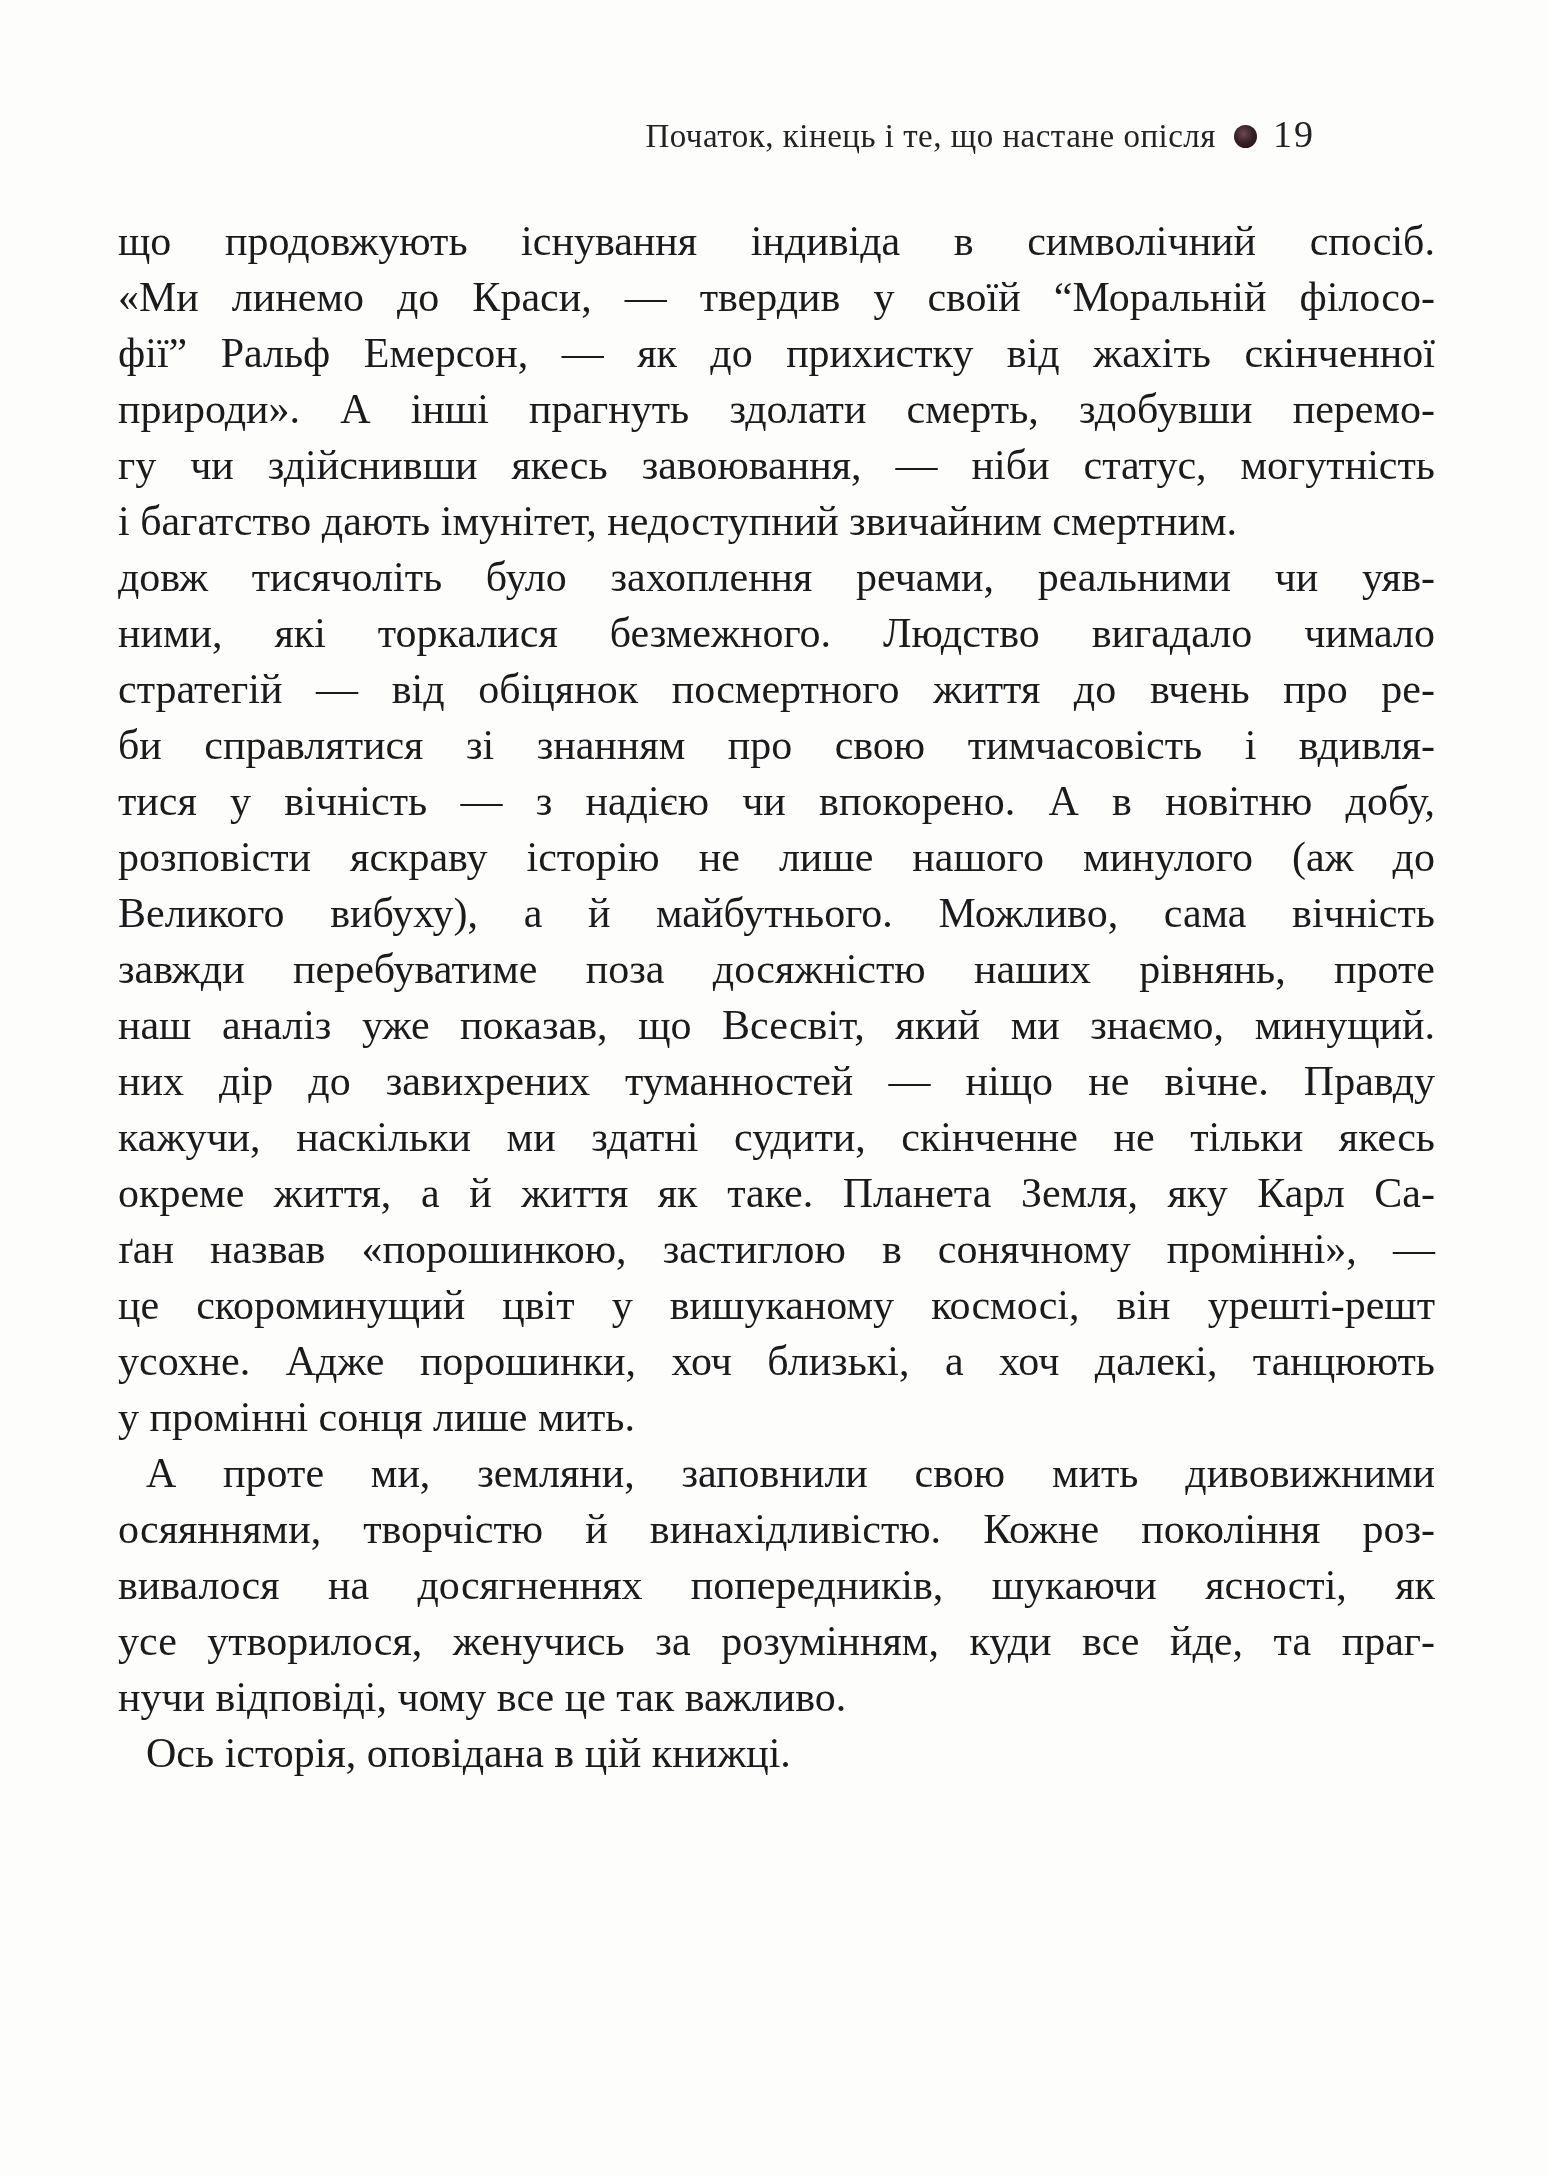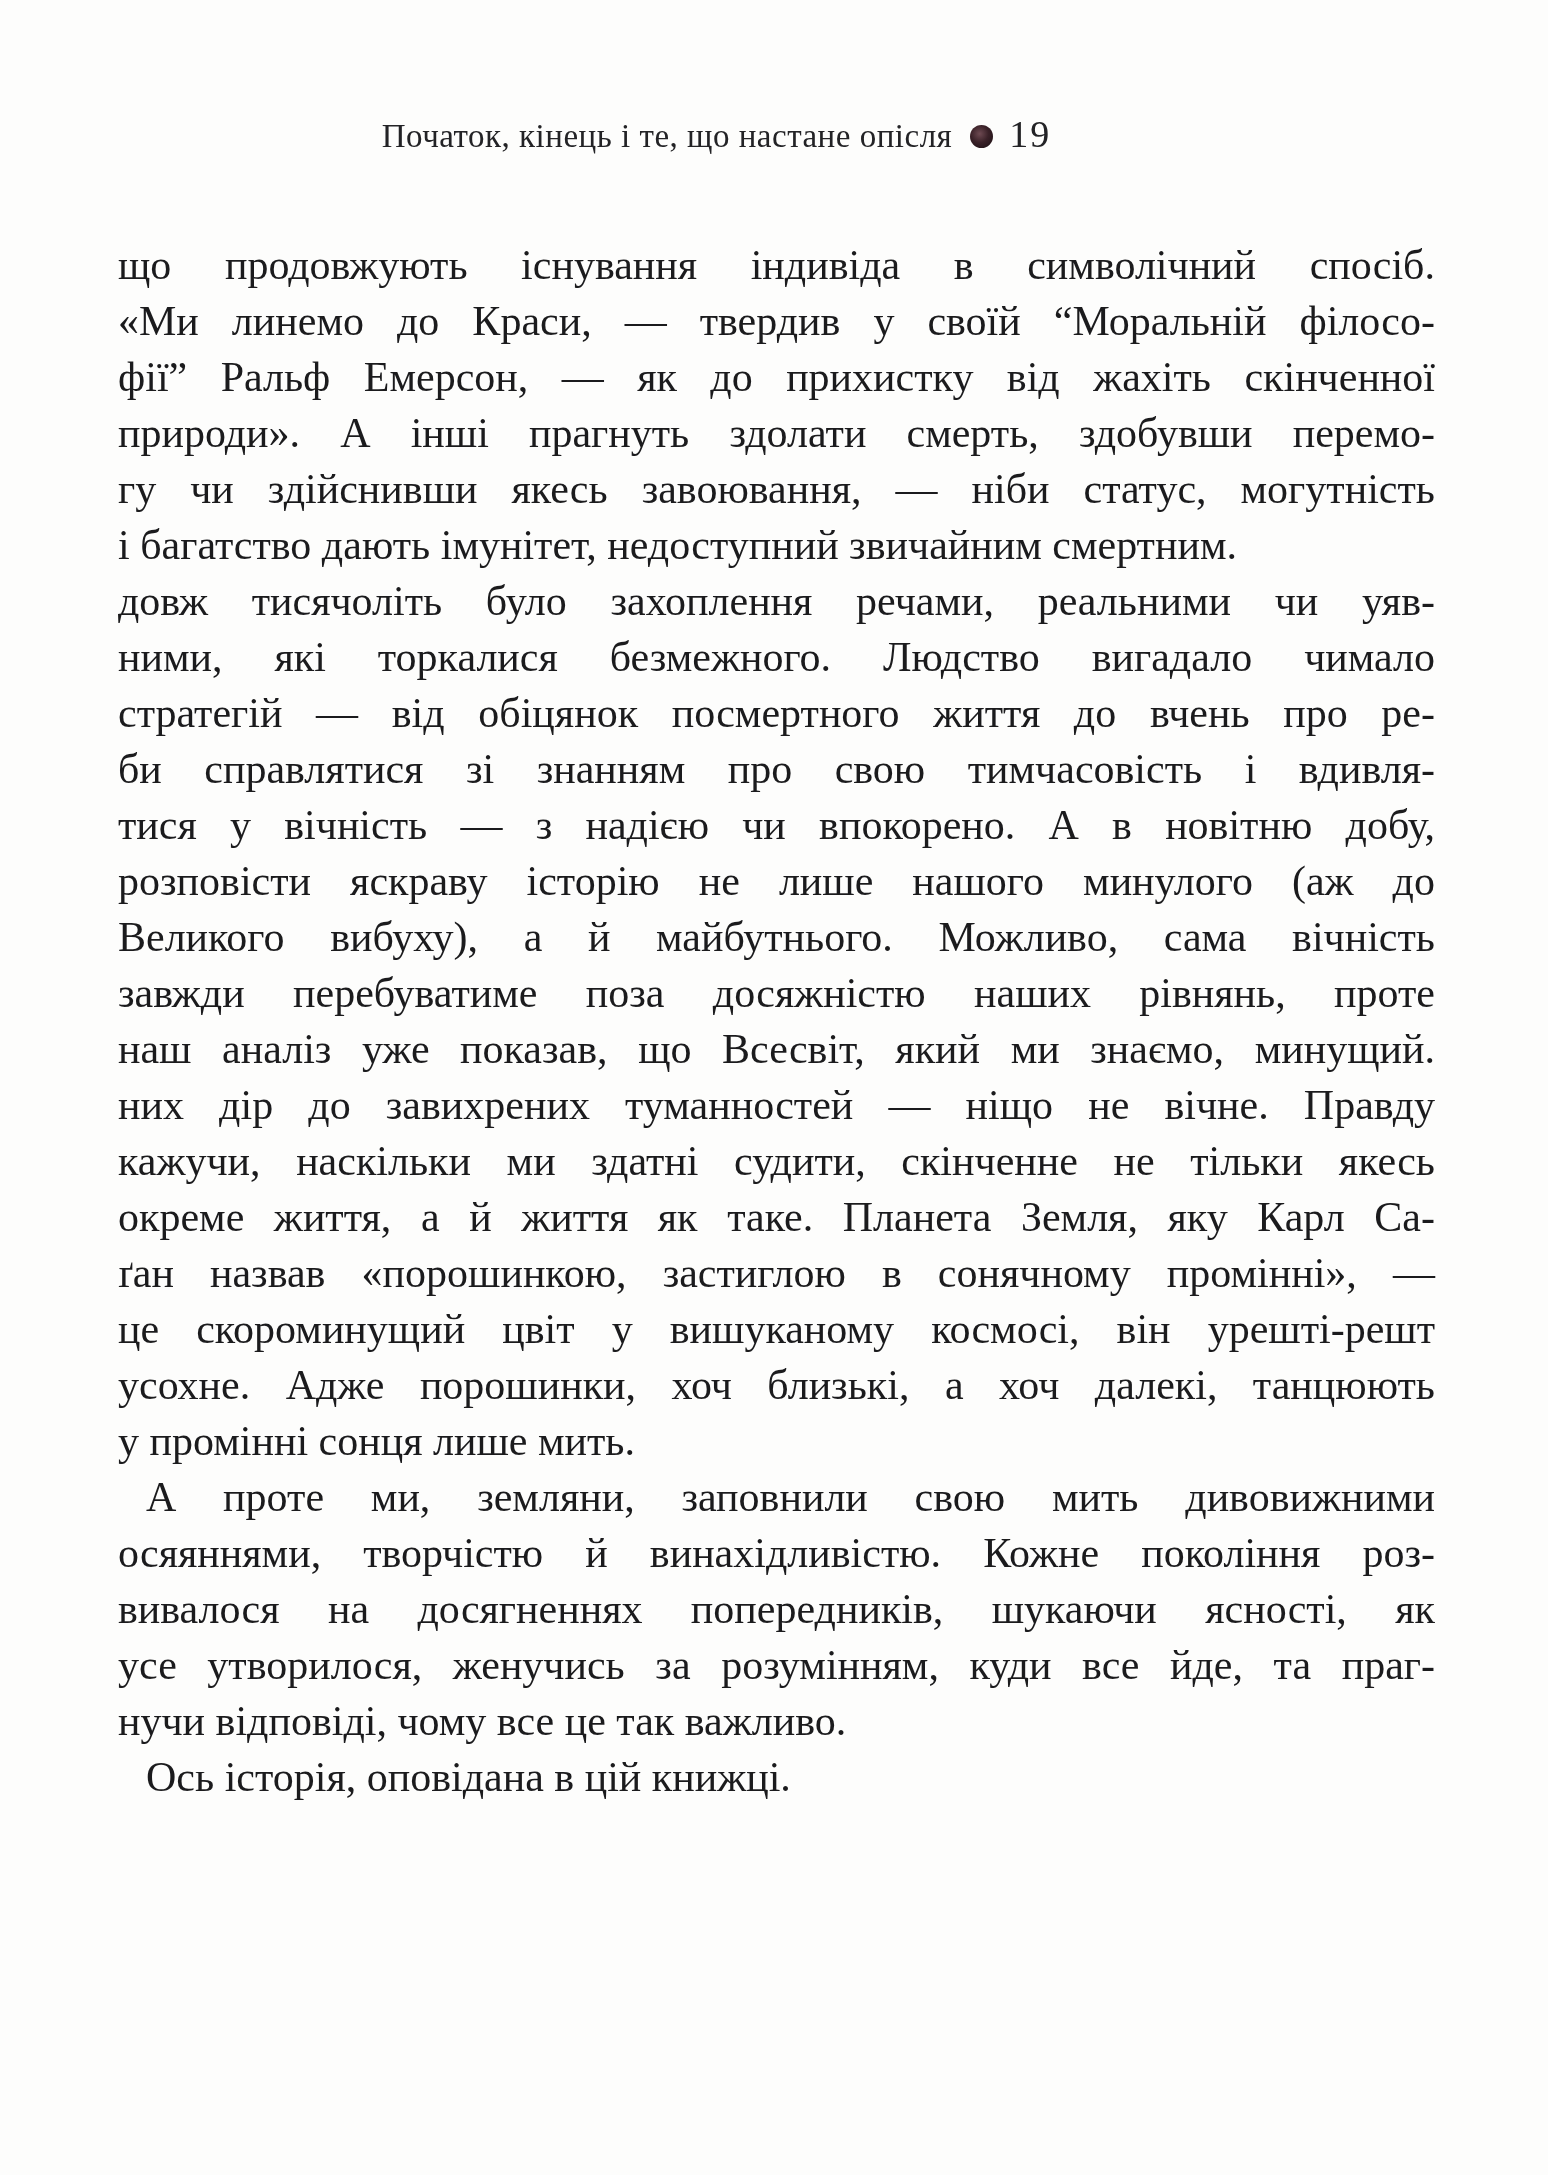--- a/index.html
+++ b/index.html
@@ -13,21 +13,21 @@
     height: 2175px;
     margin: 0 auto;
     background: #fdfdfc;
     color: #1b1b1d;
     font-family: "Liberation Serif", "DejaVu Serif", serif;
     overflow: hidden;
     box-sizing: border-box;
     padding: 112px 113px 0 118px;
   }
   .page-header {
-    text-align: center;
+    text-align: right;
     padding-right: 120px;
     font-size: 33px;
     line-height: 44px;
     white-space: nowrap;
     color: #232326;
   }
   .running-title {
     letter-spacing: 0.5px;
   }
   .bullet {
@@ -37,21 +37,21 @@
     border-radius: 50%;
     background: radial-gradient(circle at 42% 38%, #6e4a52 0%, #3a2128 45%, #170d11 100%);
     vertical-align: middle;
     margin: 0 16px 6px 18px;
   }
   .page-number {
     font-size: 38px;
     letter-spacing: 2px;
   }
   .body-text {
-    margin-top: 79px;
+    margin-top: 55px;
     width: 1317px;
   }
   .line {
     font-size: 42px;
     line-height: 56px;
     height: 56px;
     white-space: normal;
   }
   .line.just {
     text-align: justify;

